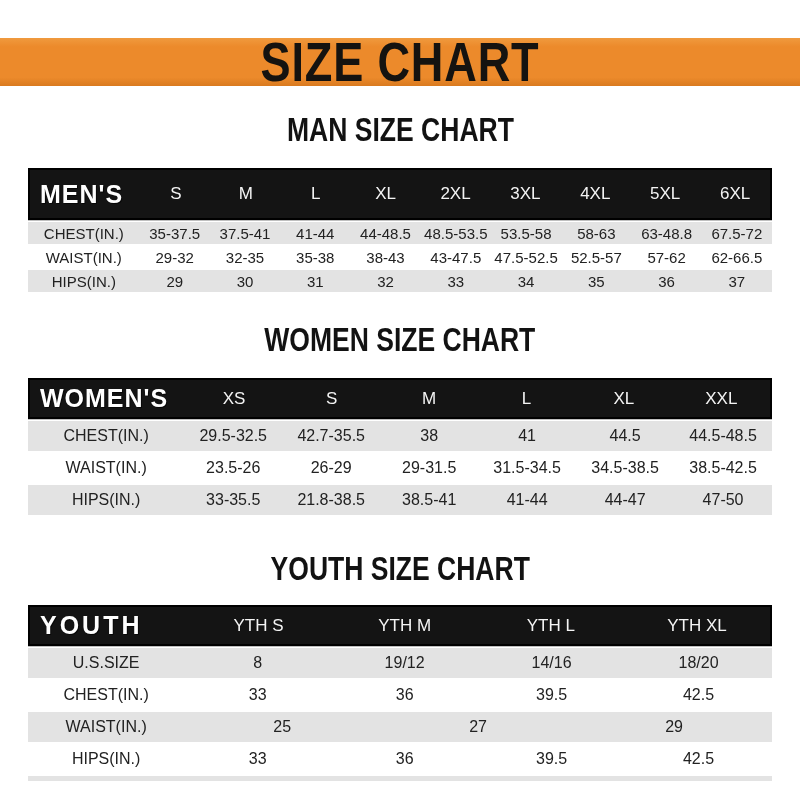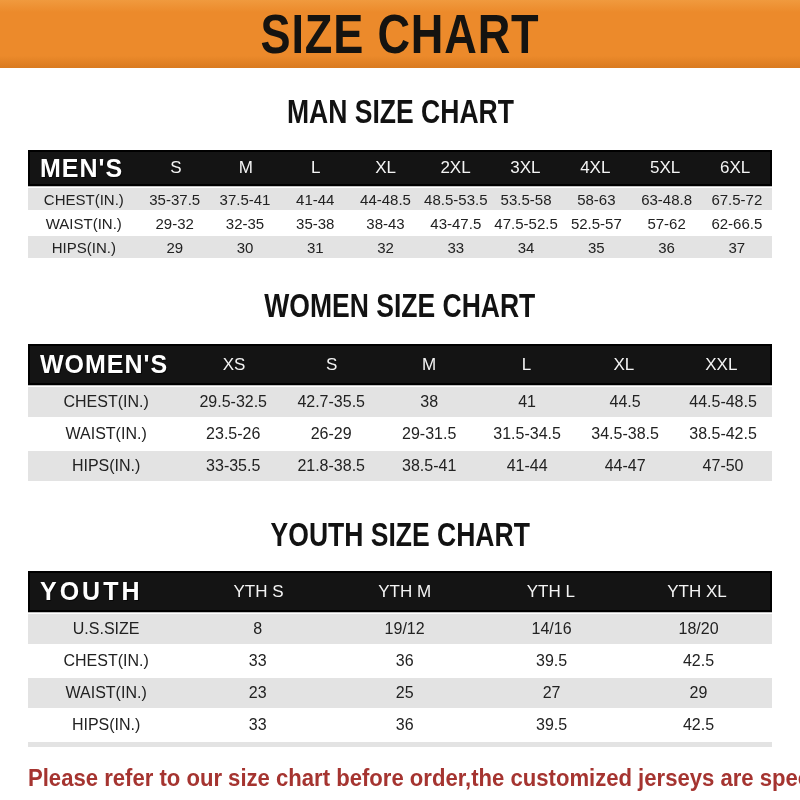--- a/index.html
+++ b/index.html
@@ -7,23 +7,23 @@
   .page {
     width: 800px; height: 800px;
     background: #ffffff;
     font-family: "Liberation Sans", "DejaVu Sans", sans-serif;
     overflow: hidden;
     position: relative;
   }
 
   
   .banner {
-    height: 68px;
+    height: 48px;
     background: linear-gradient(#f09a3e 0%, #ec8a2b 18%, #ec8a2b 82%, #d97a1f 100%);
-    display: flex; align-items: center; justify-content: center;
+    display: flex; align-items: center; justify-content: center; margin-top: 38px;
   }
   .banner-title {
     font-size: 55px; font-weight: bold; color: #151310;
     display: inline-block; transform: scaleX(0.82); transform-origin: center;
     letter-spacing: 1px; line-height: 1;
   }
 
   
   .section-heading { text-align: center; color: #121212; font-weight: bold; }
   .section-heading .cond {
@@ -39,21 +39,21 @@
   .mt-men   { margin-top: 22px; }
   .mt-women { margin-top: 22px; }
   .mt-youth { margin-top: 20px; }
 
   .trow { display: flex; align-items: center; }
   .thead {
     background: #141414; color: #ffffff;
     border: 2px solid #000;
     box-shadow: 0 1px 0 rgba(0,0,0,0.25);
   }
-  .t-men   .thead { height: 36px; }
+  .t-men   .thead { height: 52px; }
   .t-women .thead, .t-youth .thead { height: 41px; }
 
   .drow { margin-top: 2px; color: #222222; }
   .drow.gray  { background: #e3e3e3; }
   .drow.white { background: #ffffff; }
   .t-men   .drow { height: 22px; font-size: 15px; }
   .t-women .drow, .t-youth .drow { height: 30px; font-size: 16px; }
 
   .cell { text-align: center; }
   .label-cell { flex: 0 0 auto; }
@@ -204,21 +204,20 @@
       </div>
       <div class="trow drow white">
         <div class="cell label-cell row-label">CHEST(IN.)</div>
         <div class="cell vcell">33</div>
         <div class="cell vcell">36</div>
         <div class="cell vcell">39.5</div>
         <div class="cell vcell">42.5</div>
       </div>
       <div class="trow drow gray">
         <div class="cell label-cell row-label">WAIST(IN.)</div>
-        <div class="cell vcell">23</div>
         <div class="cell vcell">25</div>
         <div class="cell vcell">27</div>
         <div class="cell vcell">29</div>
       </div>
       <div class="trow drow white">
         <div class="cell label-cell row-label">HIPS(IN.)</div>
         <div class="cell vcell">33</div>
         <div class="cell vcell">36</div>
         <div class="cell vcell">39.5</div>
         <div class="cell vcell">42.5</div>

